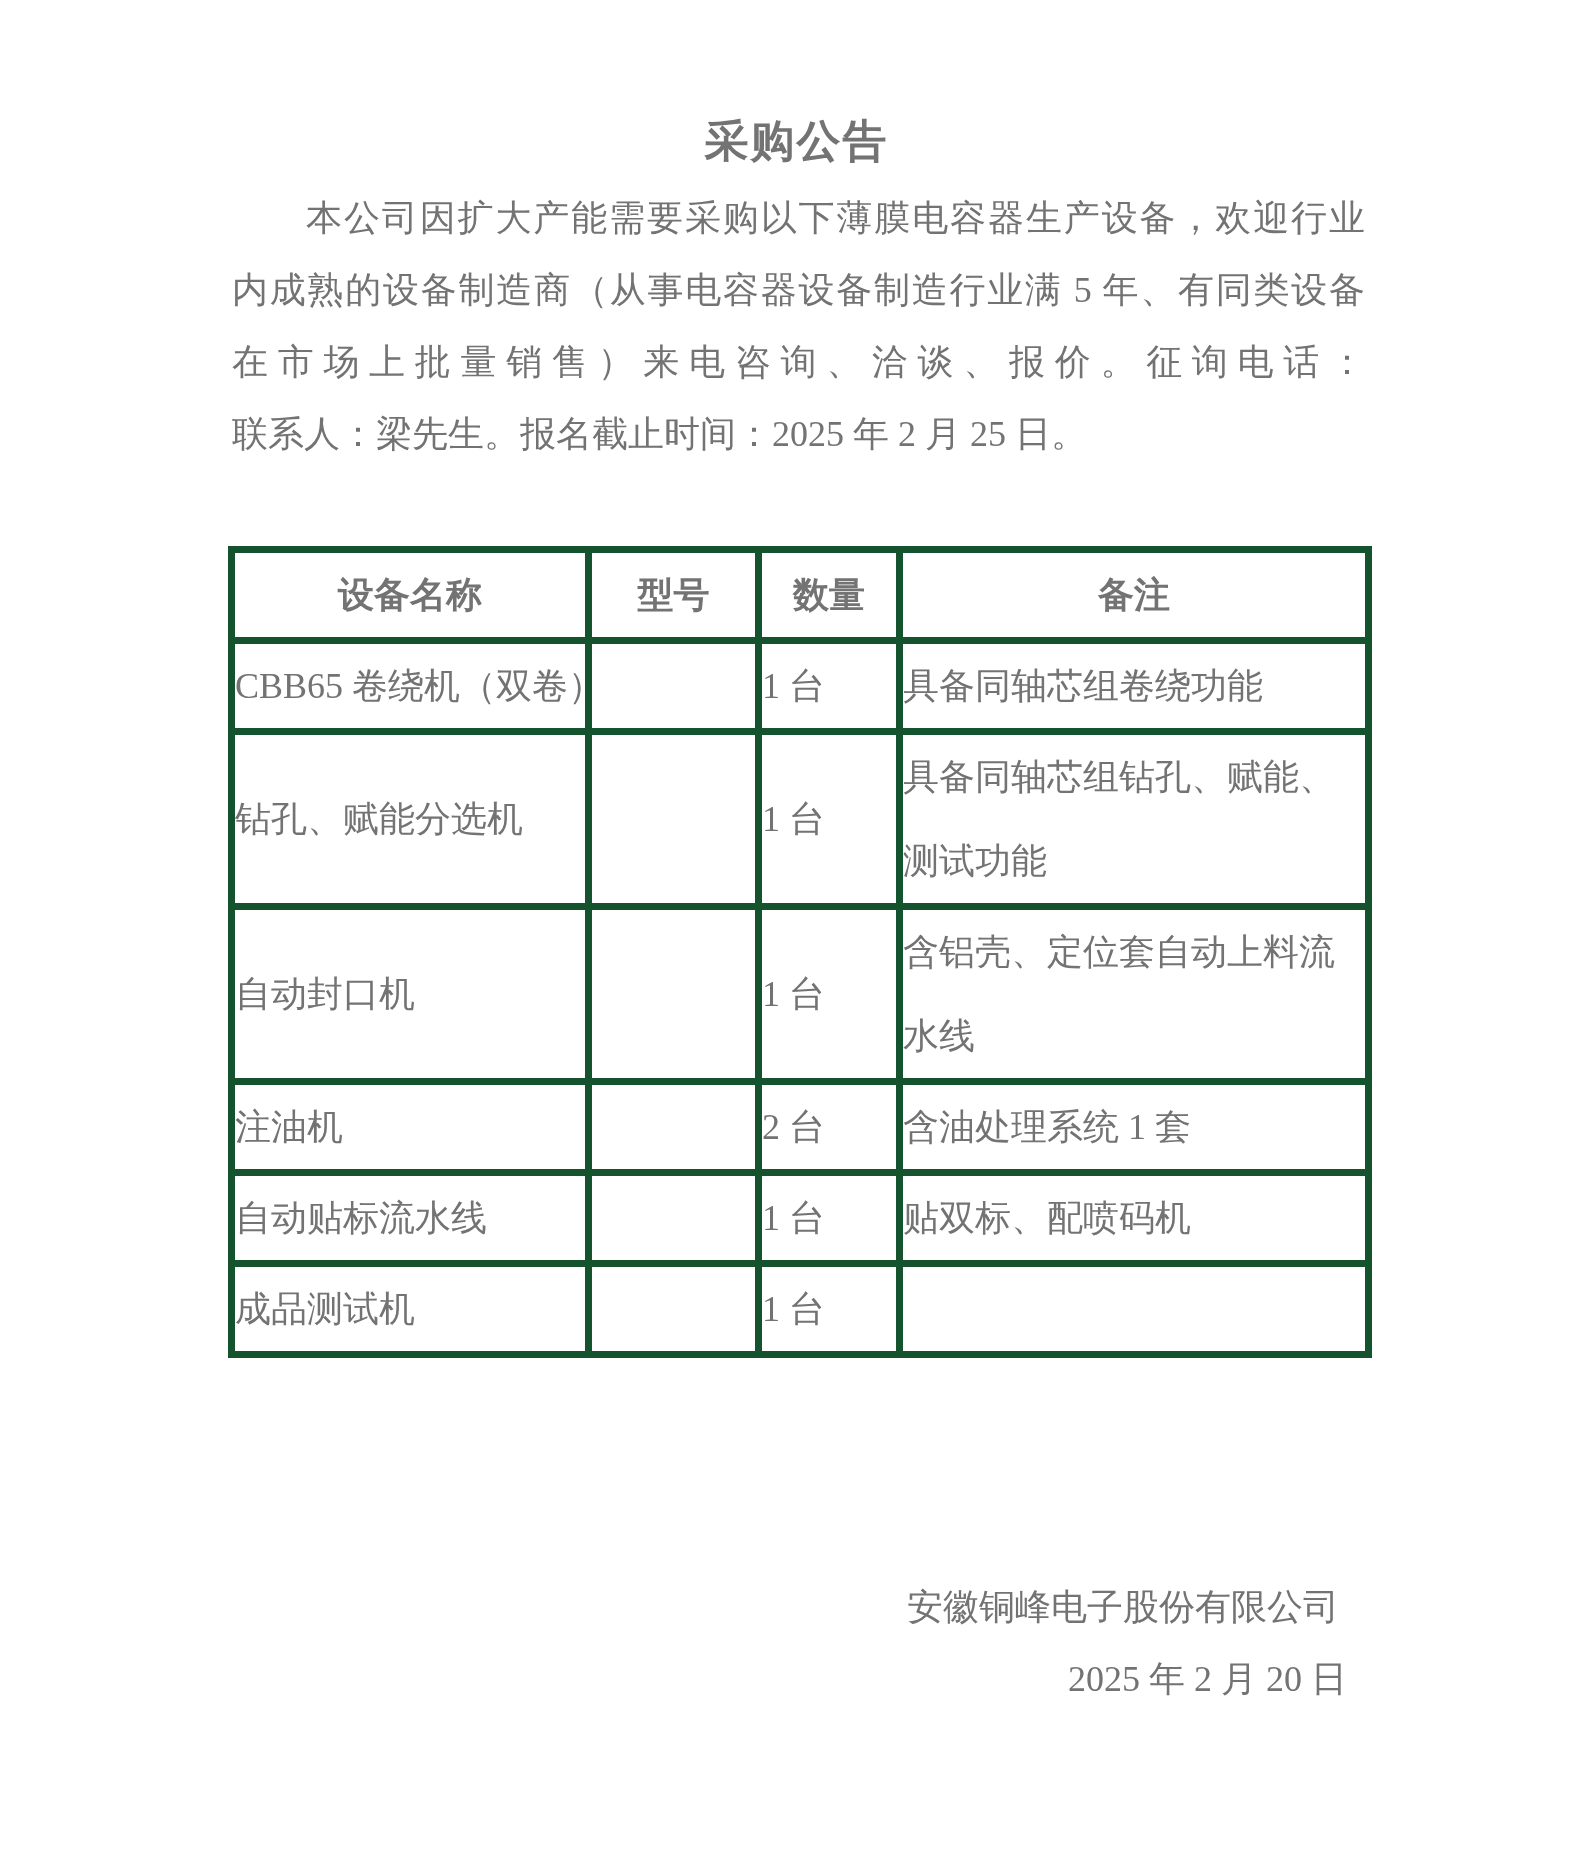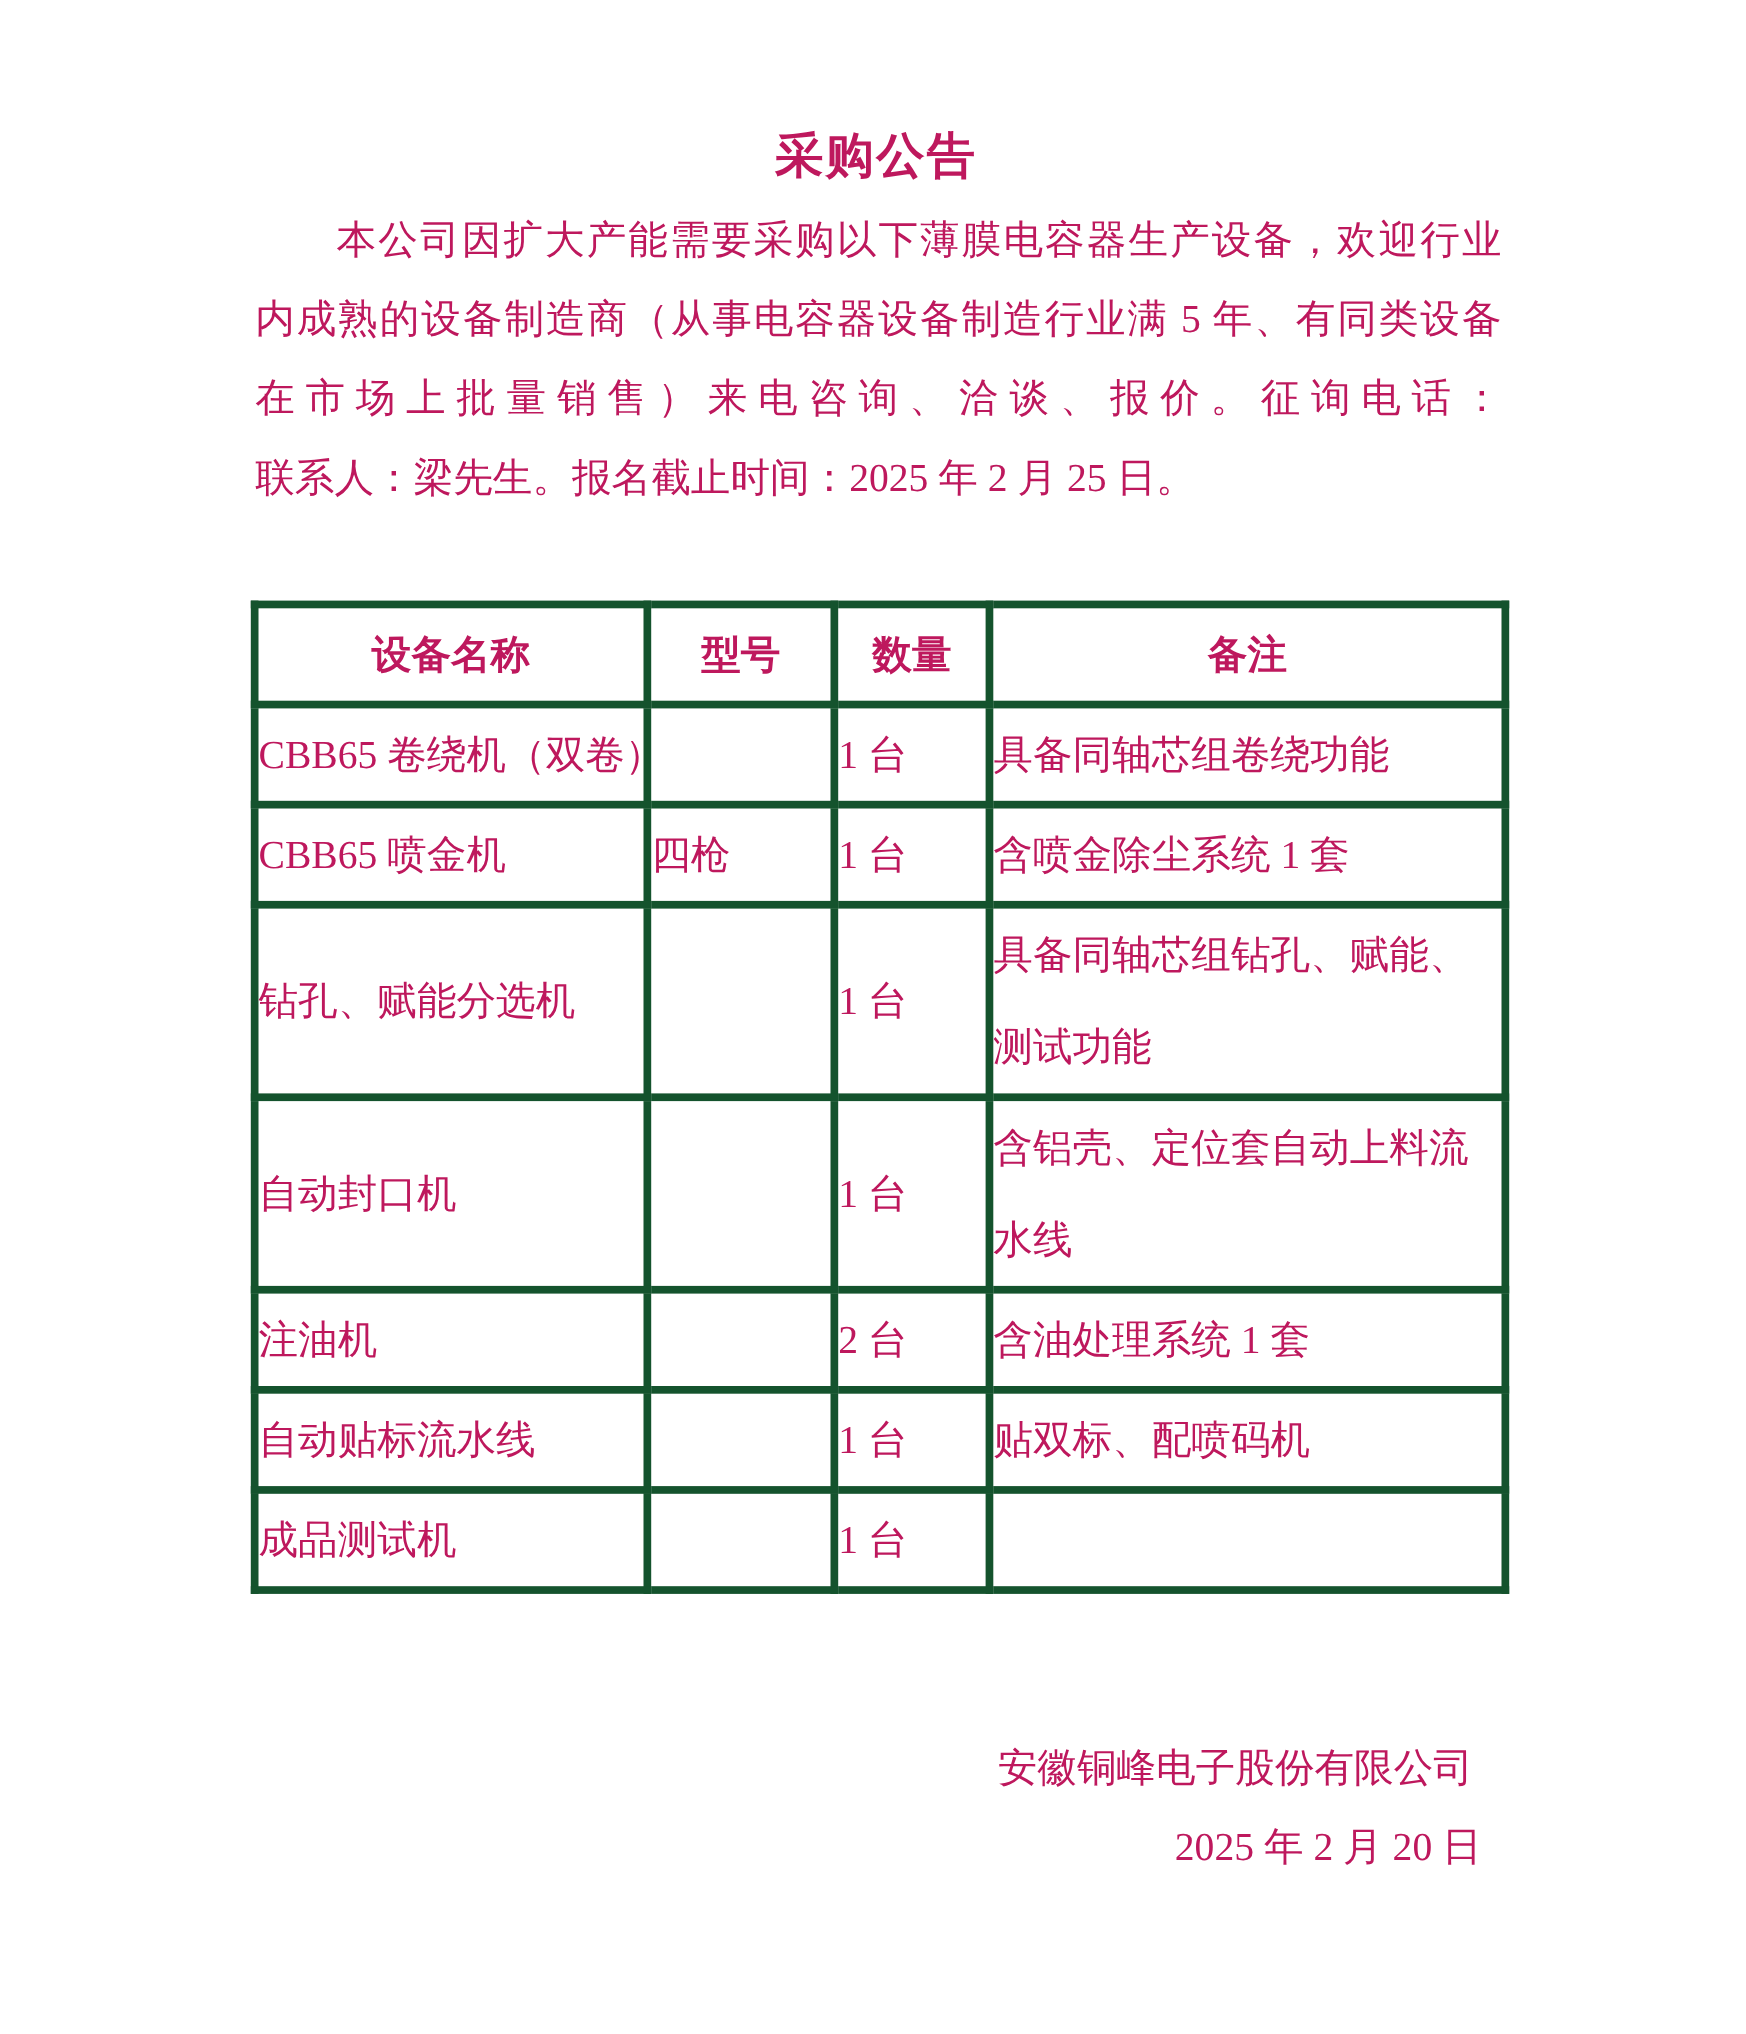--- a/index.html
+++ b/index.html
@@ -5,21 +5,21 @@
   html, body {
     margin: 0;
     padding: 0;
     background: #ffffff;
   }
   .page {
     position: relative;
     width: 1587px;
     height: 1849px;
     background: #ffffff;
-    color: #be185d;
+    color: #737373;
     font-family: "Liberation Serif", "DejaVu Serif", serif;
     overflow: hidden;
   }
   .doc-title {
     position: absolute;
     left: 228px;
     width: 1137px;
     top: 112px;
     font-size: 44px;
     font-weight: 700;
@@ -110,26 +110,20 @@
         <th>型号</th>
         <th>数量</th>
         <th>备注</th>
       </tr>
       <tr class="row-single">
         <td class="c-name">CBB65 卷绕机（双卷）</td>
         <td class="c-model"></td>
         <td class="c-qty">1 台</td>
         <td class="c-remark">具备同轴芯组卷绕功能</td>
       </tr>
-      <tr class="row-single">
-        <td class="c-name">CBB65 喷金机</td>
-        <td class="c-model">四枪</td>
-        <td class="c-qty">1 台</td>
-        <td class="c-remark">含喷金除尘系统 1 套</td>
-      </tr>
       <tr class="row-double">
         <td class="c-name">钻孔、赋能分选机</td>
         <td class="c-model"></td>
         <td class="c-qty">1 台</td>
         <td class="c-remark">具备同轴芯组钻孔、赋能、测试功能</td>
       </tr>
       <tr class="row-double">
         <td class="c-name">自动封口机</td>
         <td class="c-model"></td>
         <td class="c-qty">1 台</td>

